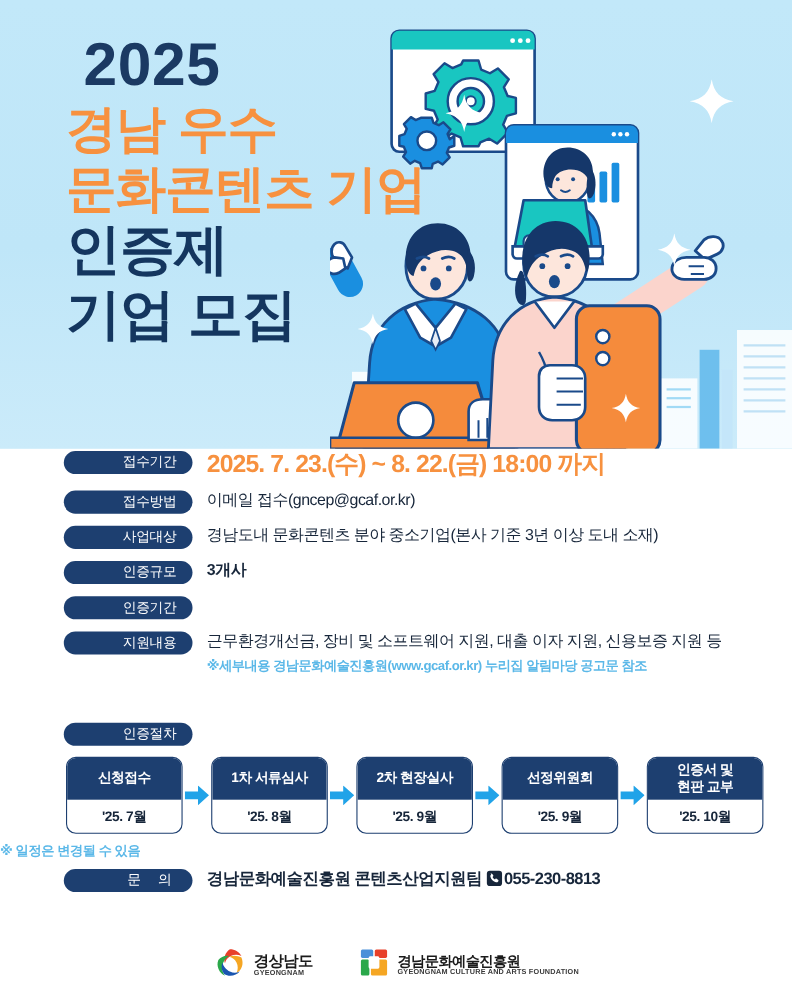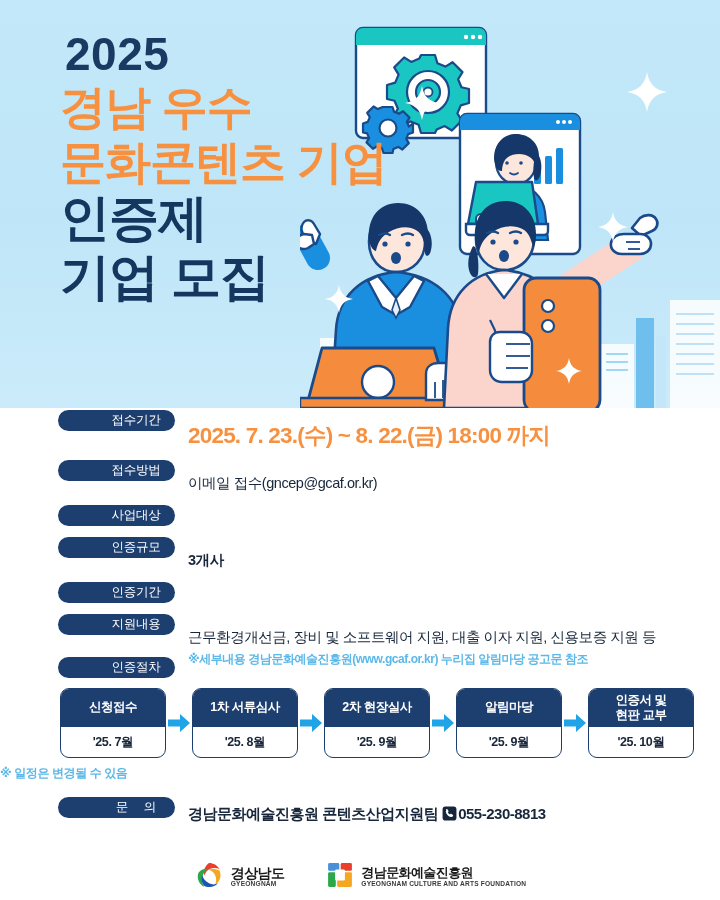--- a/index.html
+++ b/index.html
@@ -29,26 +29,26 @@
     background: linear-gradient(180deg, #c2e8f9 0%, #bfe6f8 55%, #cbebfa 100%);
     overflow: hidden;
   }
   .hero-title-block {
     position: absolute;
     left: 60px;
     top: 30px;
     z-index: 6;
   }
   .t-year {
-    font-size: 46px;
+    font-size: 55px;
     font-weight: 700;
     letter-spacing: 0.5px;
     color: #1b3a63;
     line-height: 1.05;
-    margin: 0 0 2px 5px;
+    margin: 0 0 2px 16px;
   }
   .t-orange {
     font-size: 46px;
     font-weight: 800;
     color: #f7913f;
     line-height: 1.18;
     letter-spacing: -1px;
     margin: 0;
     white-space: nowrap;
   }
@@ -106,21 +106,21 @@
     letter-spacing: -0.3px;
     display: flex;
     align-items: center;
     justify-content: center;
     margin-top: 2px;
     padding-left: 39px;
   }
   .pill.spaced { letter-spacing: 6px; text-indent: 6px; }
   .rowval {
     margin-left: 13px;
-    padding-top: 15px;
+    padding-top: 1px;
   }
   .val {
     font-size: 14.5px;
     color: #17263a;
     letter-spacing: -0.45px;
     line-height: 1.45;
   }
   .val.big {
     font-size: 22.5px;
     font-weight: 800;
@@ -500,20 +500,23 @@
 
     <div class="row">
       <div class="pill">접수방법</div>
       <div class="rowval">
         <div class="val">이메일 접수(gncep@gcaf.or.kr)</div>
       </div>
     </div>
 
     <div class="row">
       <div class="pill">사업대상</div>
+      <div class="rowval">
+        <div class="val">경남도내 문화콘텐츠 분야 중소기업(본사 기준 3년 이상 도내 소재)</div>
+      </div>
     </div>
 
     <div class="row">
       <div class="pill">인증규모</div>
       <div class="rowval">
         <div class="val bold">3개사</div>
       </div>
     </div>
 
     <div class="row">
@@ -560,21 +563,21 @@
         <div class="step-head">2차 현장실사</div>
         <div class="step-body">'25. 9월</div>
       </div>
       <div class="arrow">
         <svg width="22" height="18" viewBox="0 0 22 18">
             <path d="M0 5.5h12V0l10 9-10 9v-5.5H0z" fill="#21a3e8"></path>
           </svg>
       </div>
 
       <div class="step">
-        <div class="step-head">알림마당</div>
+        <div class="step-head">선정위원회</div>
         <div class="step-body">'25. 9월</div>
       </div>
       <div class="arrow">
         <svg width="22" height="18" viewBox="0 0 22 18">
             <path d="M0 5.5h12V0l10 9-10 9v-5.5H0z" fill="#21a3e8"></path>
           </svg>
       </div>
 
       <div class="step">
         <div class="step-head" style="white-space:pre-line;">인증서 및

